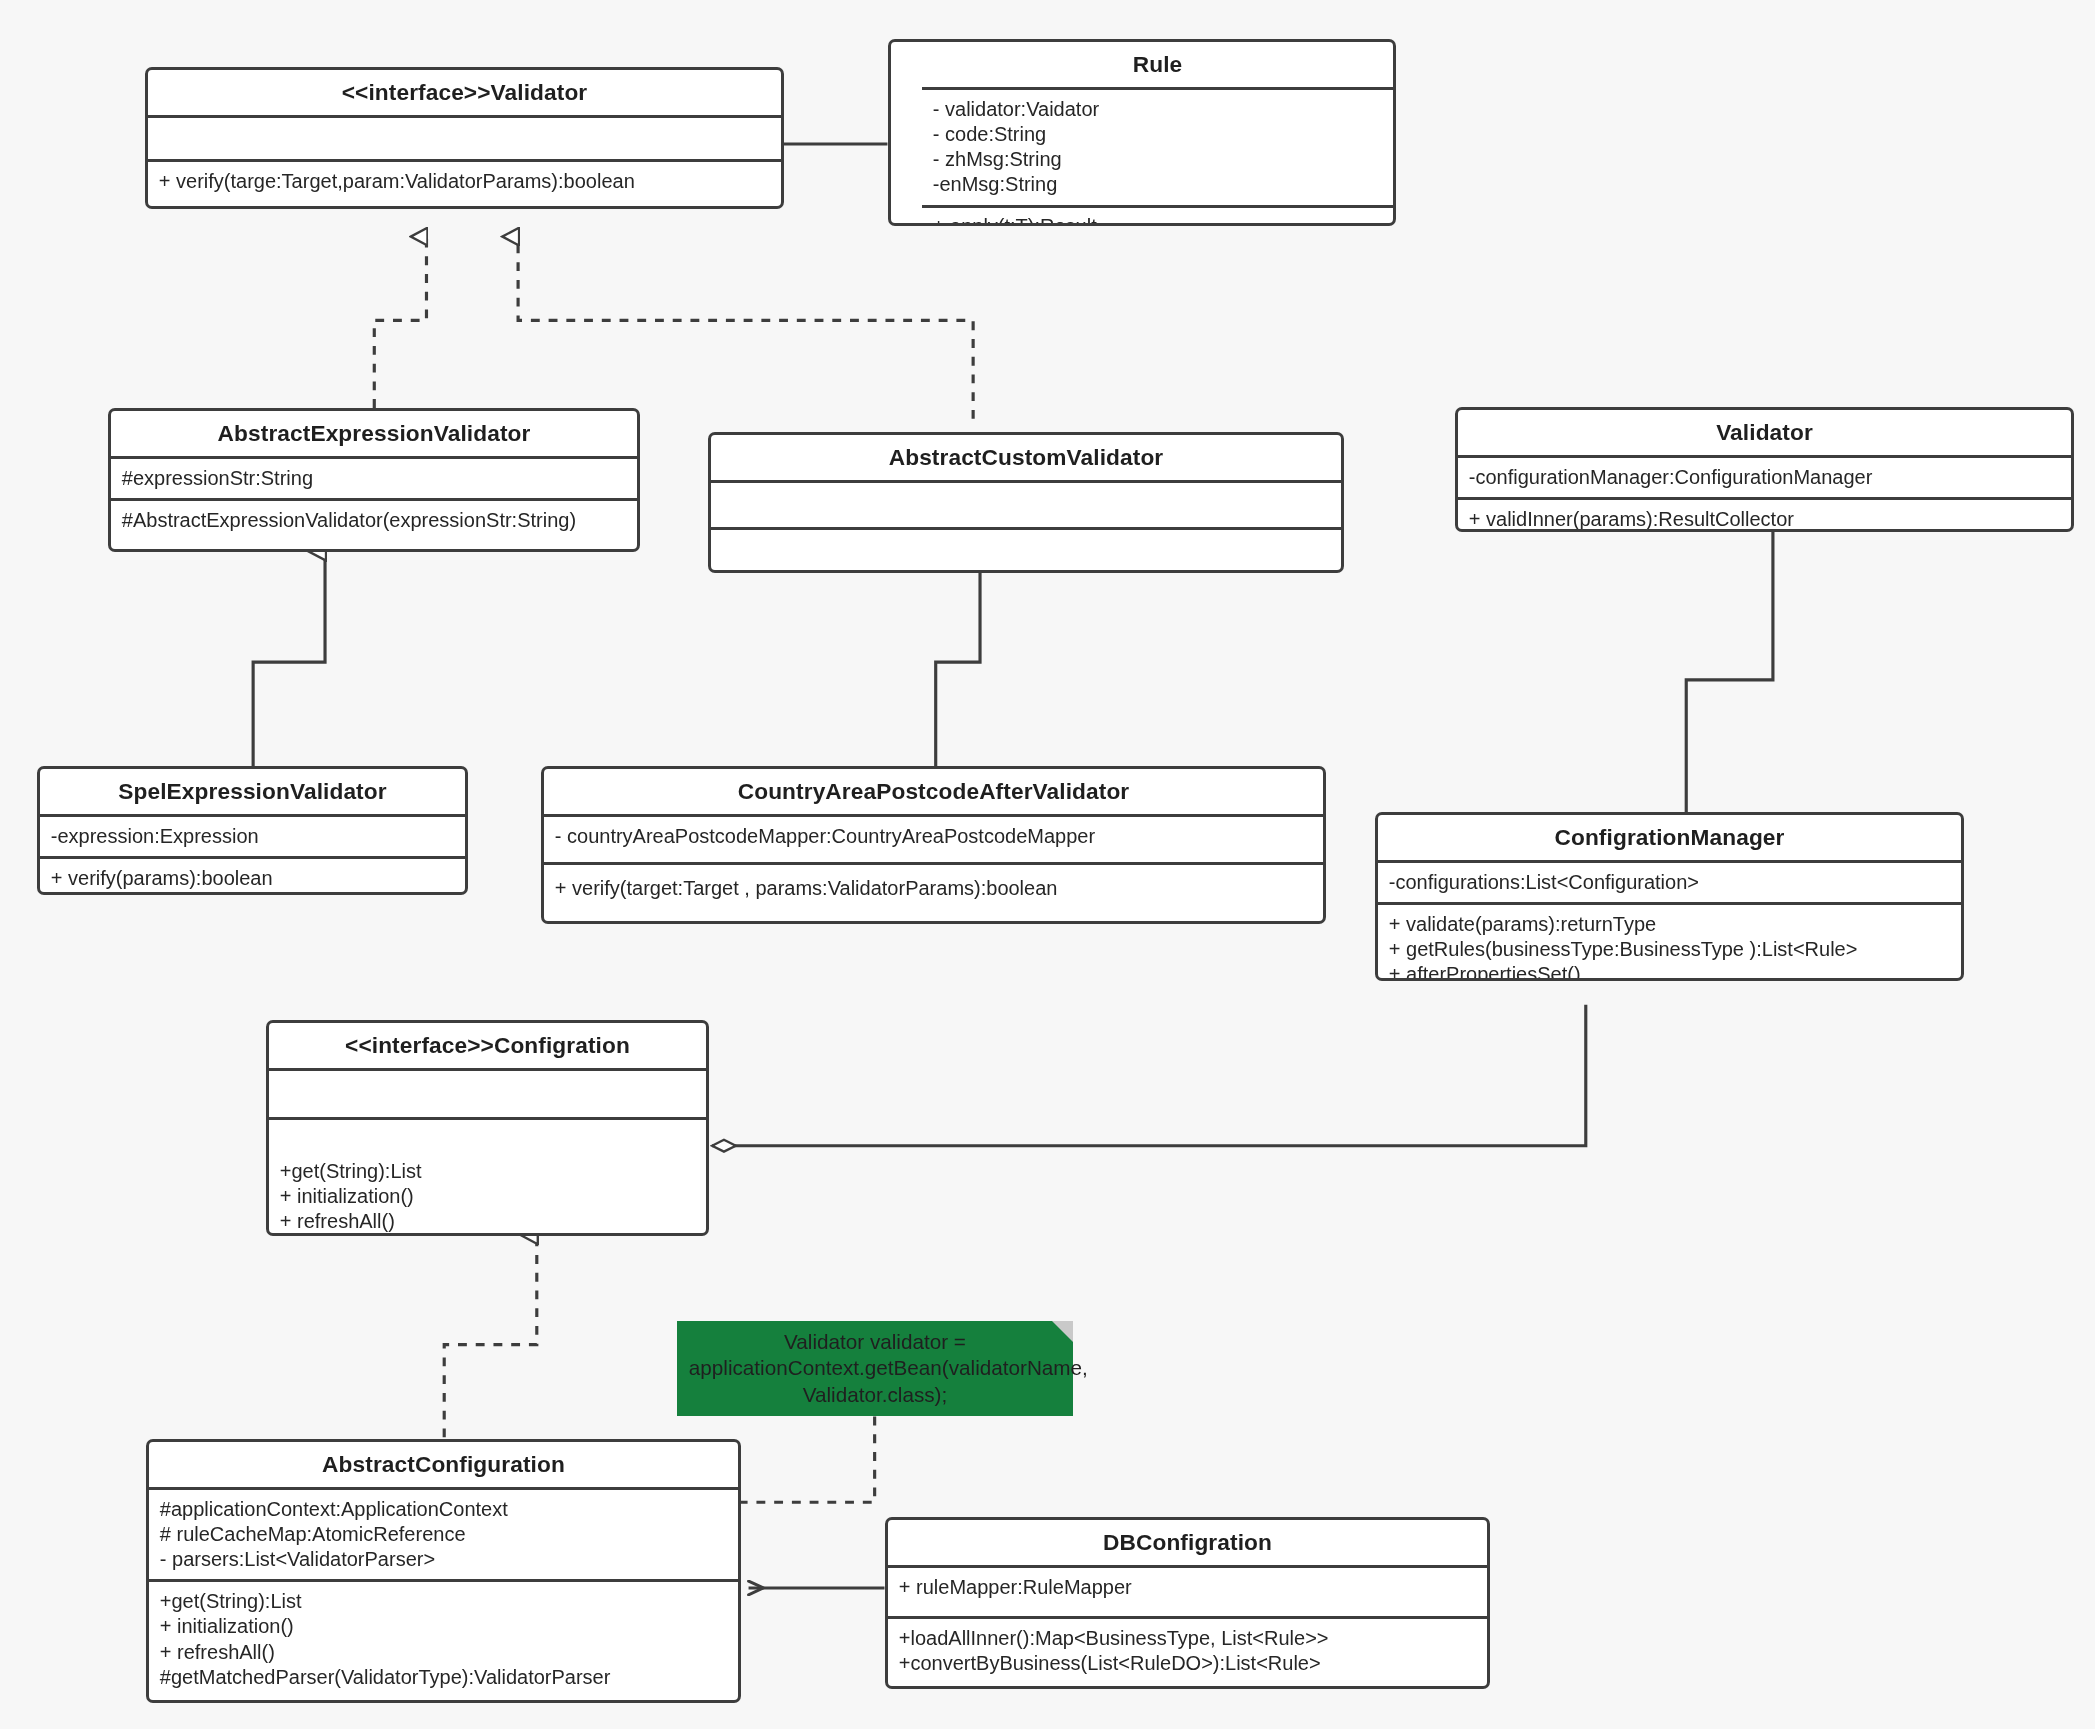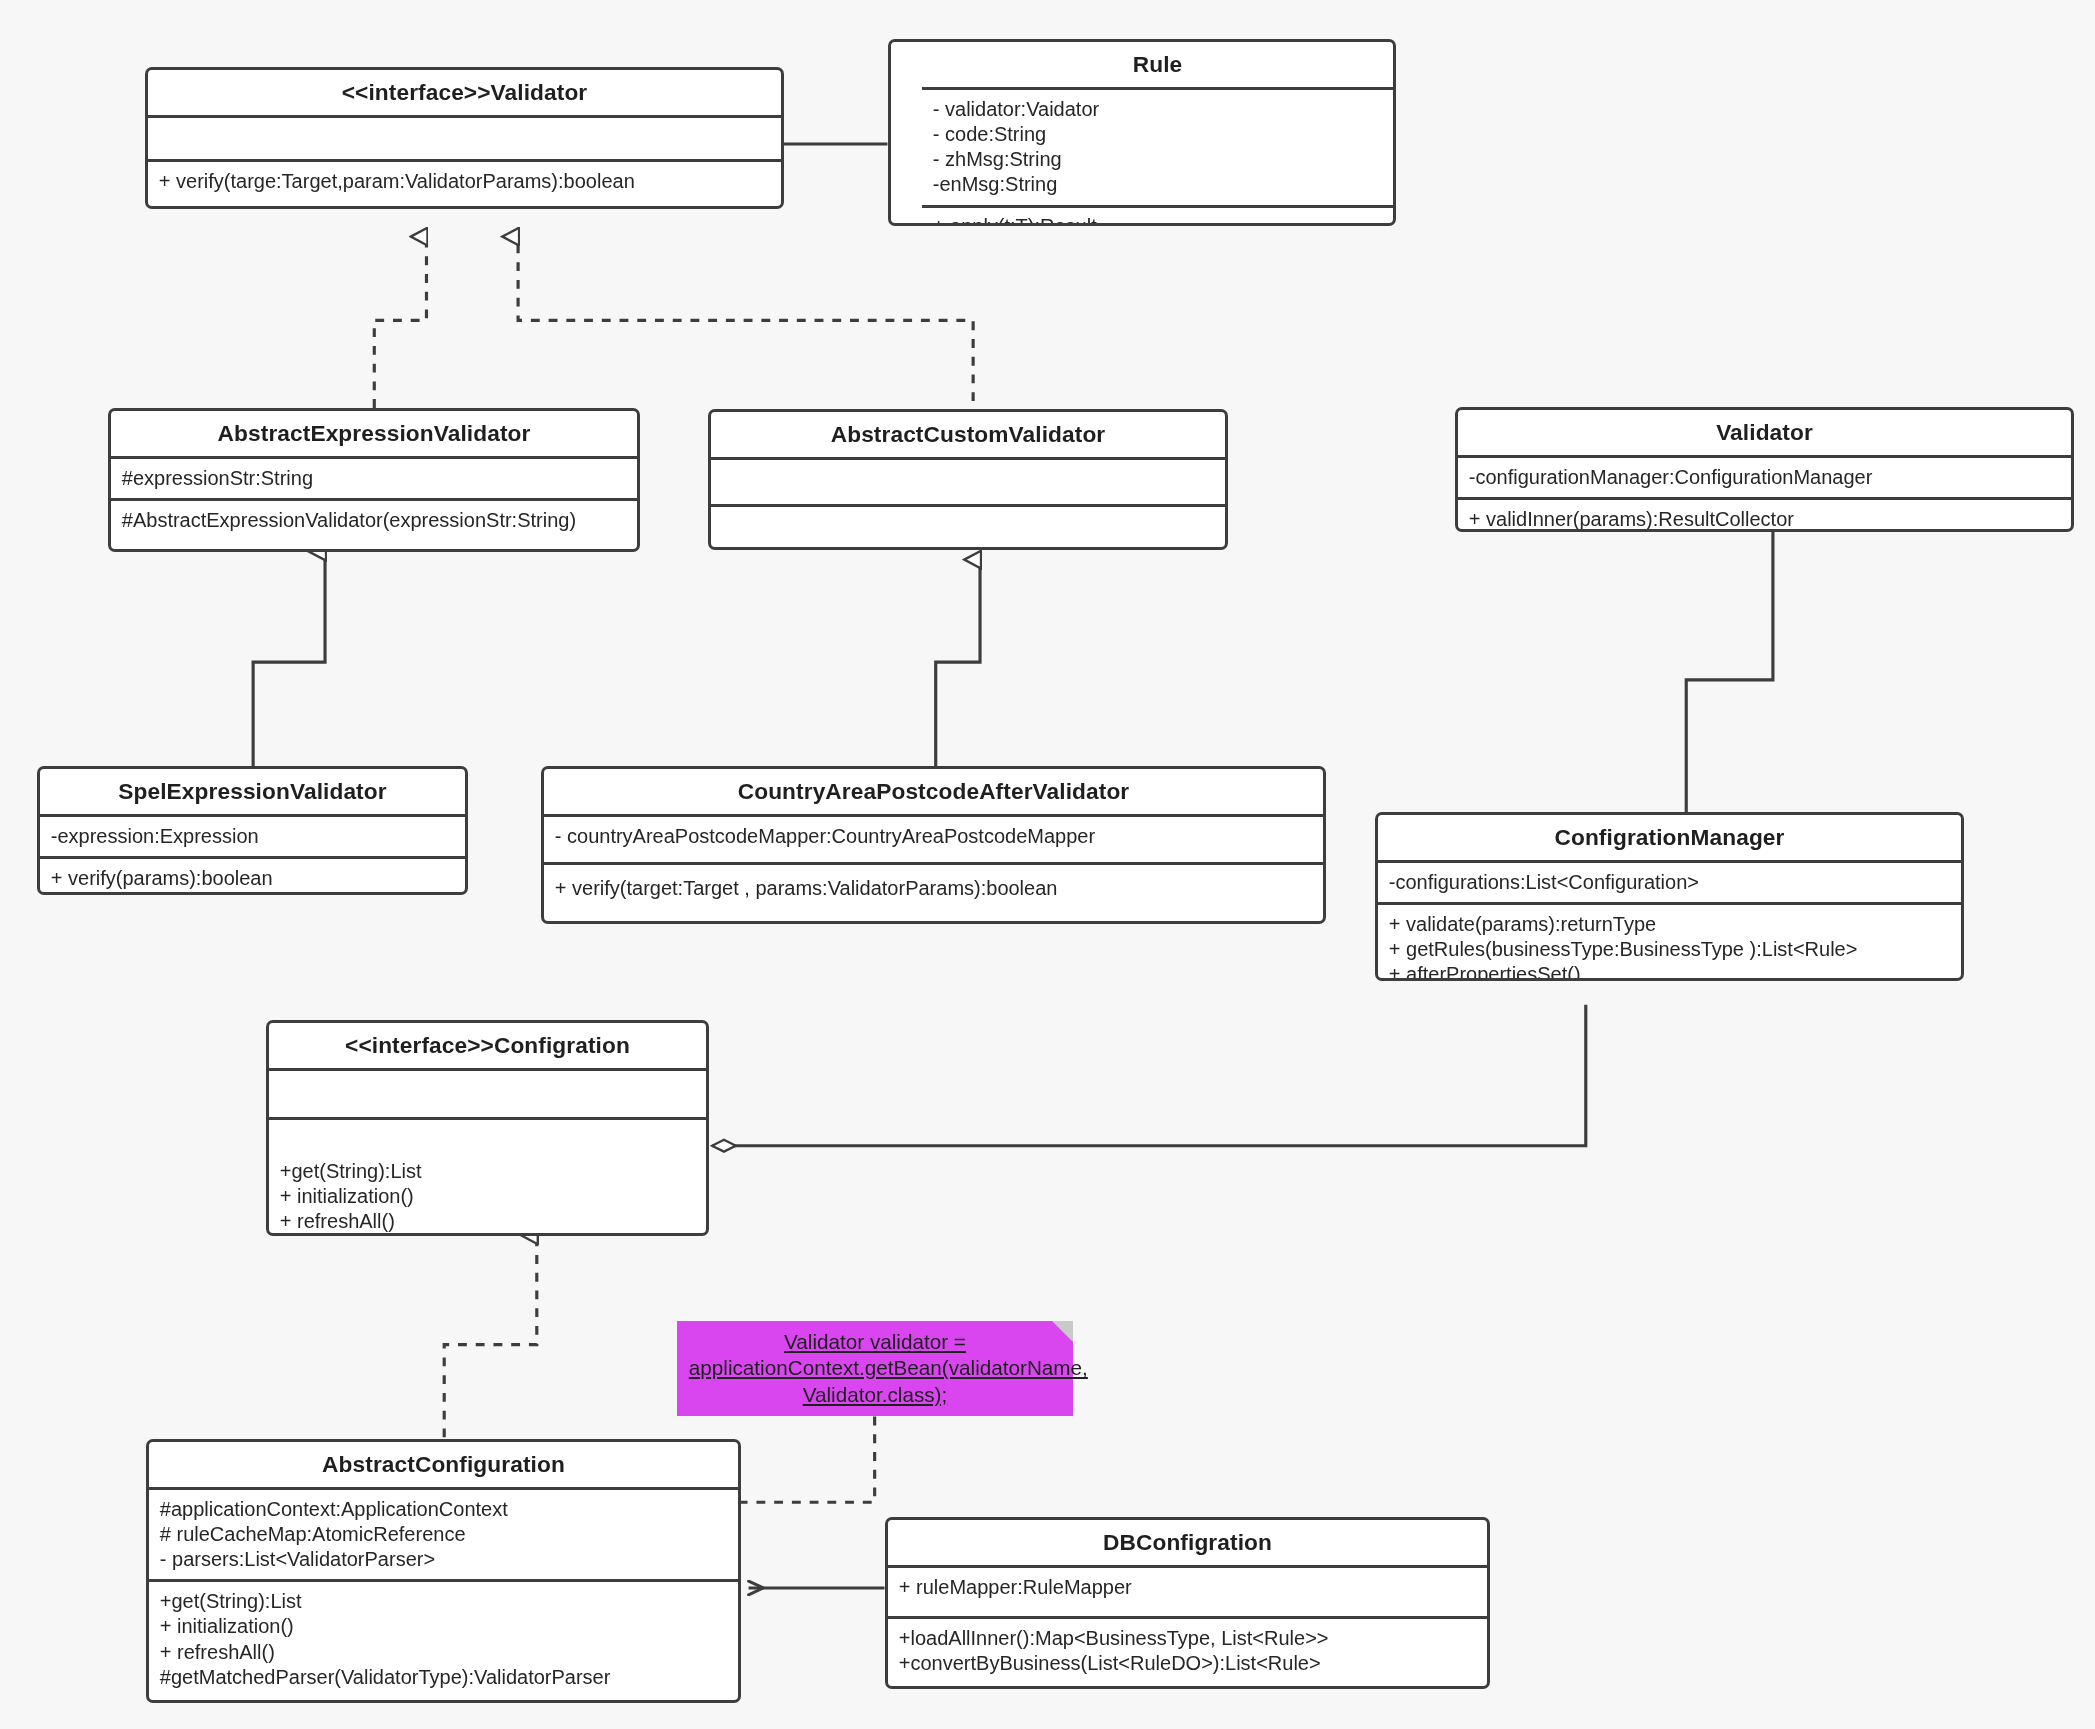--- a/index.html
+++ b/index.html
@@ -38,29 +38,28 @@
     font-size:20px;
     color:#262626;
     line-height:1.26;
     box-sizing:border-box;
   }
   .uml .compartment .row{white-space:pre;}
   .uml .compartment.empty{min-height:37px;}
 
   .note{
     position:absolute;
-    background:#d946ef;
+    background:#15803d;
     color:#1f1f1f;
     font-size:20.7px;
     line-height:1.28;
     text-align:center;
     padding:7.9px 11.8px 9.9px 11.8px;
     box-sizing:border-box;
     z-index:6;
-    text-decoration:underline;
   }
   .note .fold{
     position:absolute;
     right:0;top:0;
     width:0;height:0;
     border-left:21.7px solid transparent;
     border-top:21.7px solid #c9c9c9;
   }
 </style>
 </head>
@@ -135,21 +134,21 @@
     <div class="sep"></div>
     <div class="compartment">
       <div class="row">#expressionStr:String</div>
     </div>
     <div class="sep"></div>
     <div class="compartment">
       <div class="row">#AbstractExpressionValidator(expressionStr:String)</div>
     </div>
   </div>
 
-  <div class="uml" style="left:708px;top:409px;width:520px;height:141px;">
+  <div class="uml" style="left:708px;top:432px;width:636px;height:141px;">
     <div class="title">AbstractCustomValidator</div>
     <div class="sep"></div>
     <div class="compartment empty" style="height:44px;"></div>
     <div class="sep"></div>
     <div class="compartment empty" style="height:44px;"></div>
   </div>
 
   <div class="uml" style="left:1455px;top:407px;width:619px;height:125px;">
     <div class="title">Validator</div>
     <div class="sep"></div>

